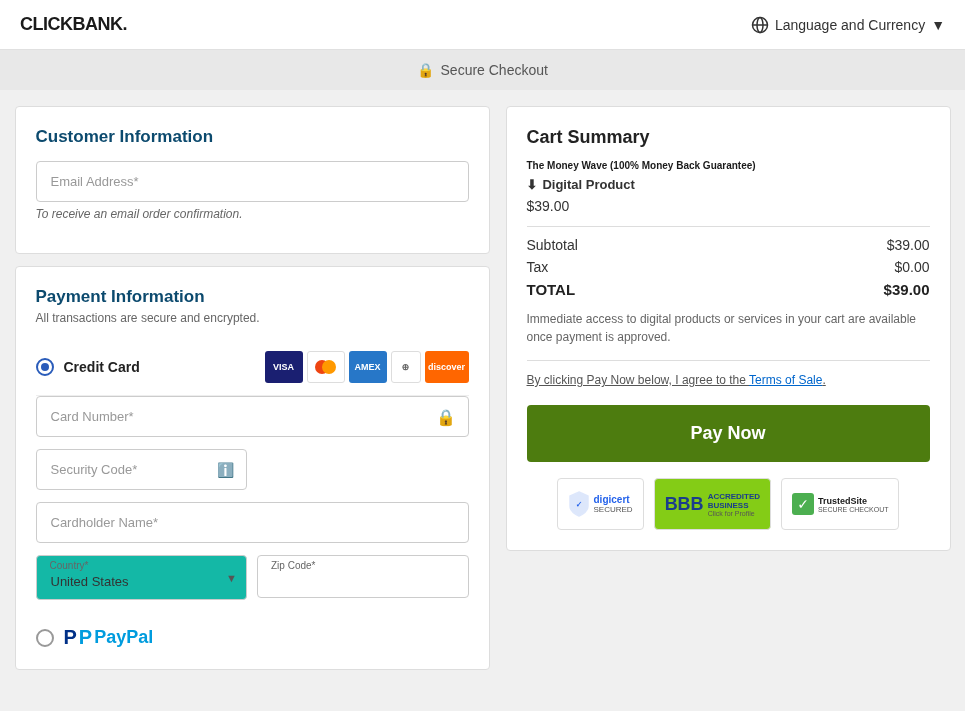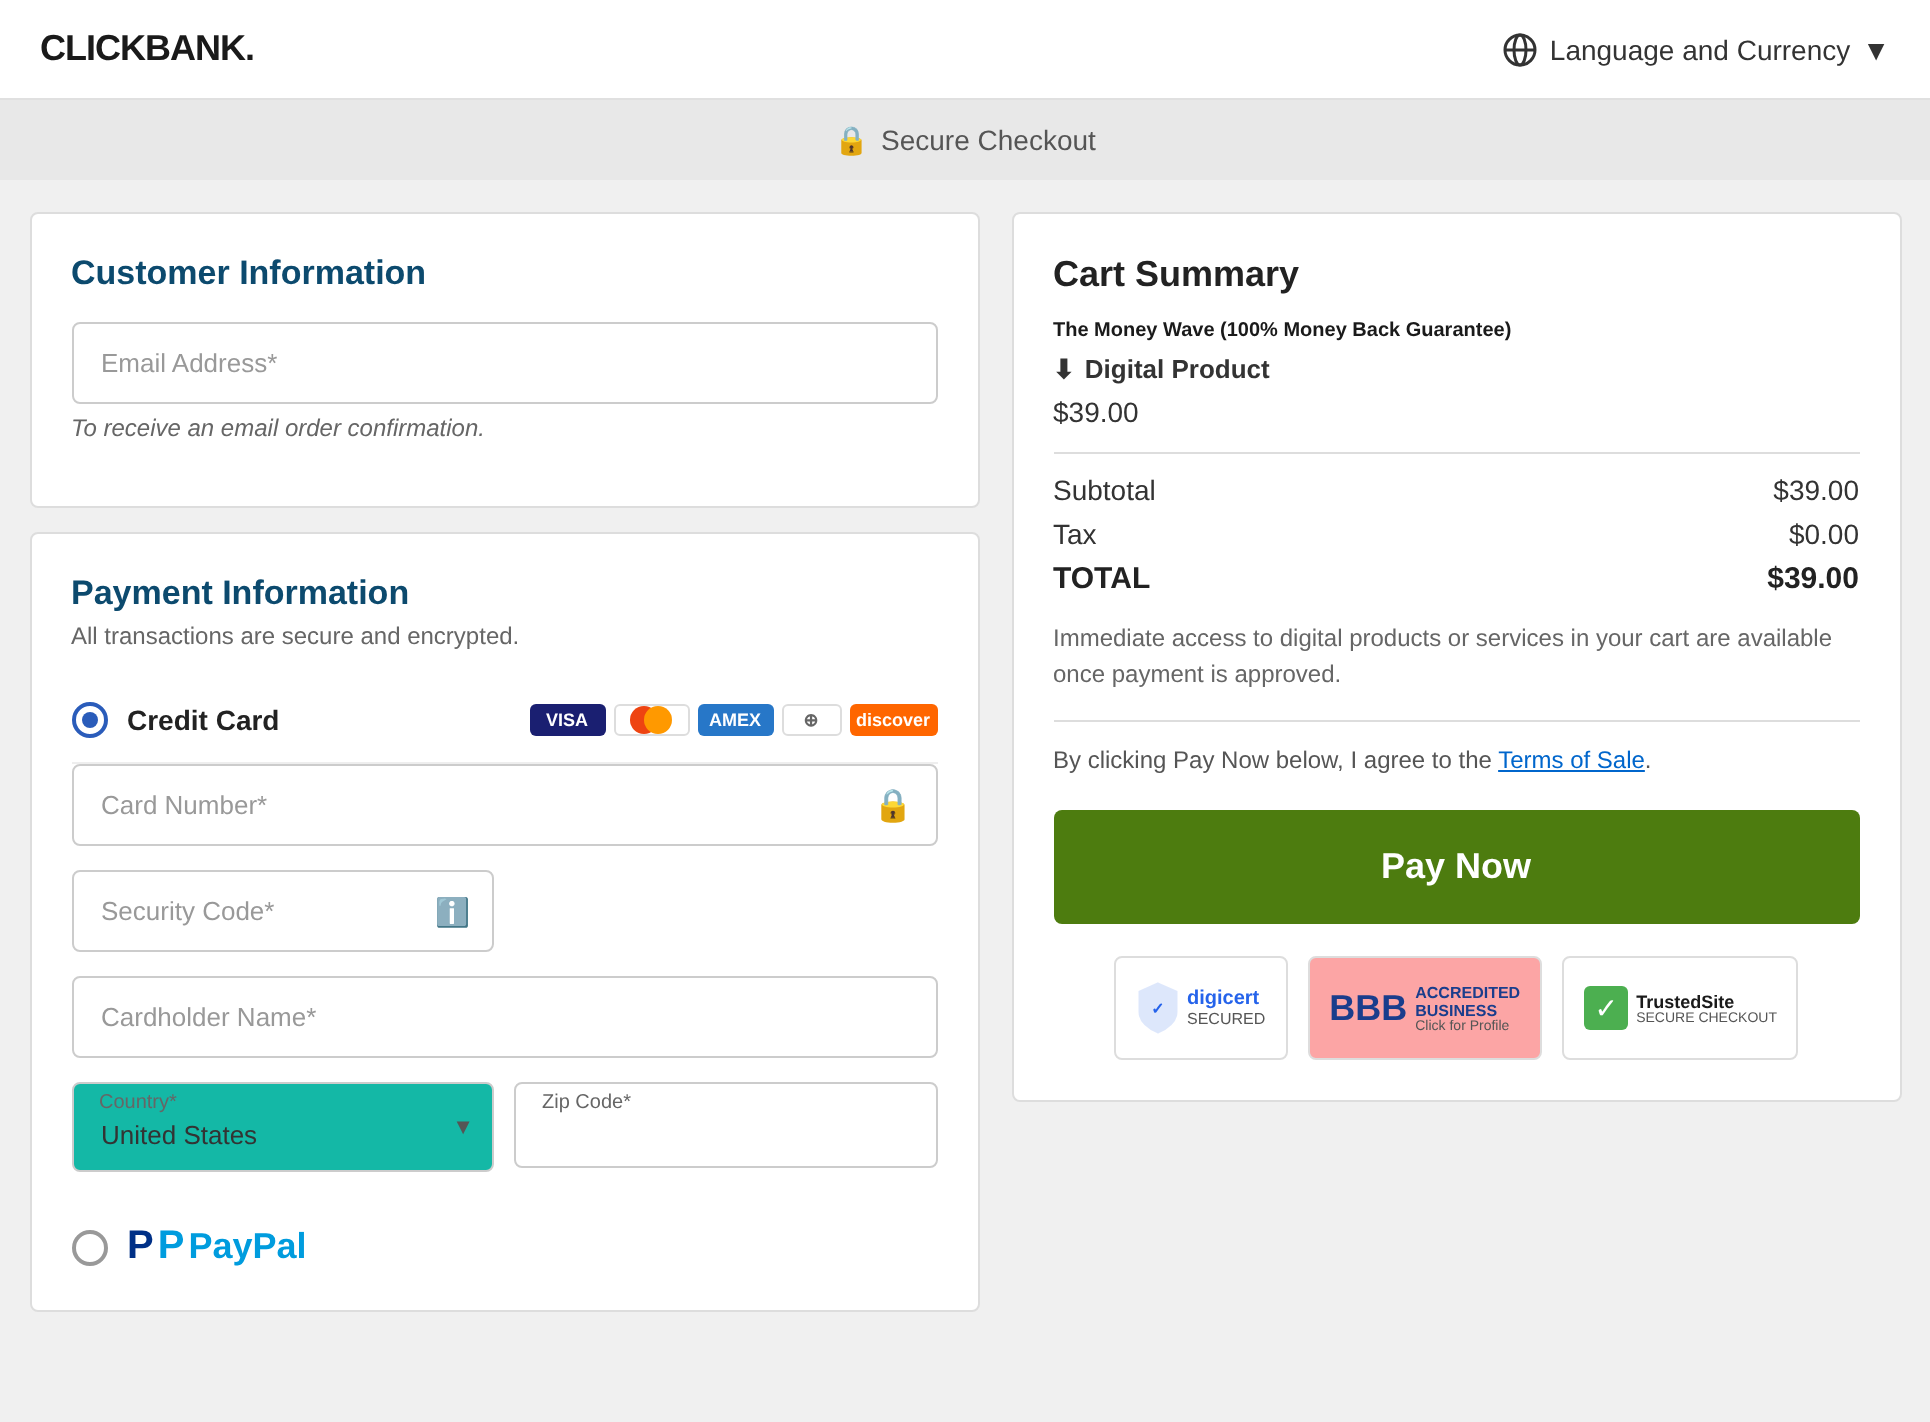--- a/index.html
+++ b/index.html
@@ -157,21 +157,21 @@
       font-size: 14px;
       font-weight: 600;
       color: #222;
     }
     .card-icons {
       display: flex;
       gap: 4px;
       align-items: center;
     }
     .card-icon {
-      height: 16px;
+      height: 32px;
       border-radius: 3px;
       display: inline-flex;
       align-items: center;
       justify-content: center;
       font-size: 9px;
       font-weight: 700;
       padding: 0 5px;
     }
     .visa-icon { background: #1a1f71; color: #fff; width: 38px; }
     .mc-icon { background: #fff; border: 1px solid #ddd; width: 38px; }
@@ -343,20 +343,21 @@
       color: #666;
       margin-bottom: 14px;
       line-height: 1.5;
     }
 
     .terms-line {
       font-size: 12px;
       color: #555;
       margin-bottom: 16px;
       line-height: 1.5;
+      text-decoration: underline;
     }
 
     .terms-link {
       color: #0066cc;
       text-decoration: underline;
     }
 
     .pay-now-btn {
       width: 100%;
       background: #4d7c0f;
@@ -389,21 +390,21 @@
       height: 52px;
     }
 
     .digicert-badge {
       background: #fff;
       flex-direction: column;
       gap: 2px;
     }
 
     .bbb-badge {
-      background: #fca5a5;
+      background: #84cc16;
       flex-direction: column;
       text-align: center;
       font-size: 9px;
     }
 
     .trusted-badge {
       background: #fff;
       gap: 4px;
     }
 

